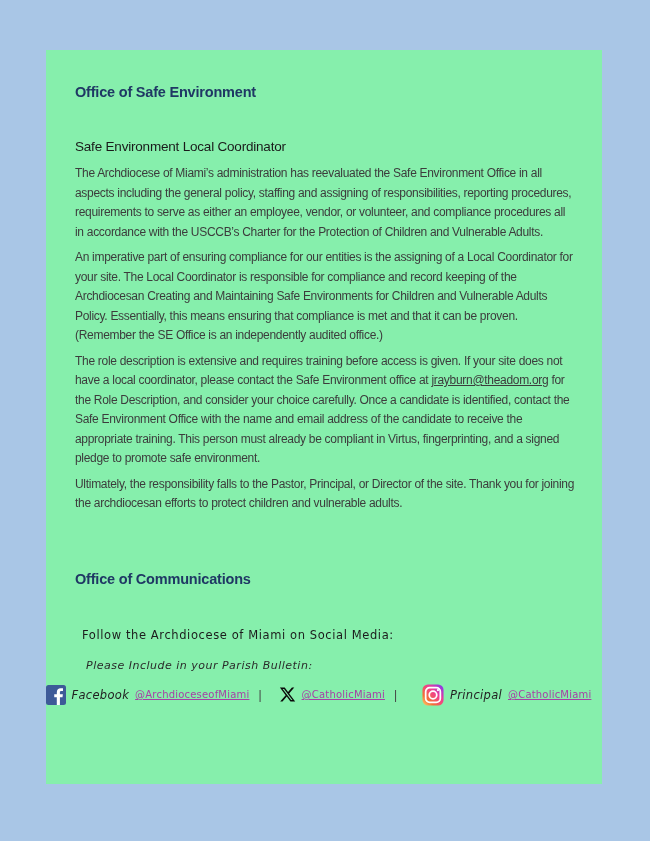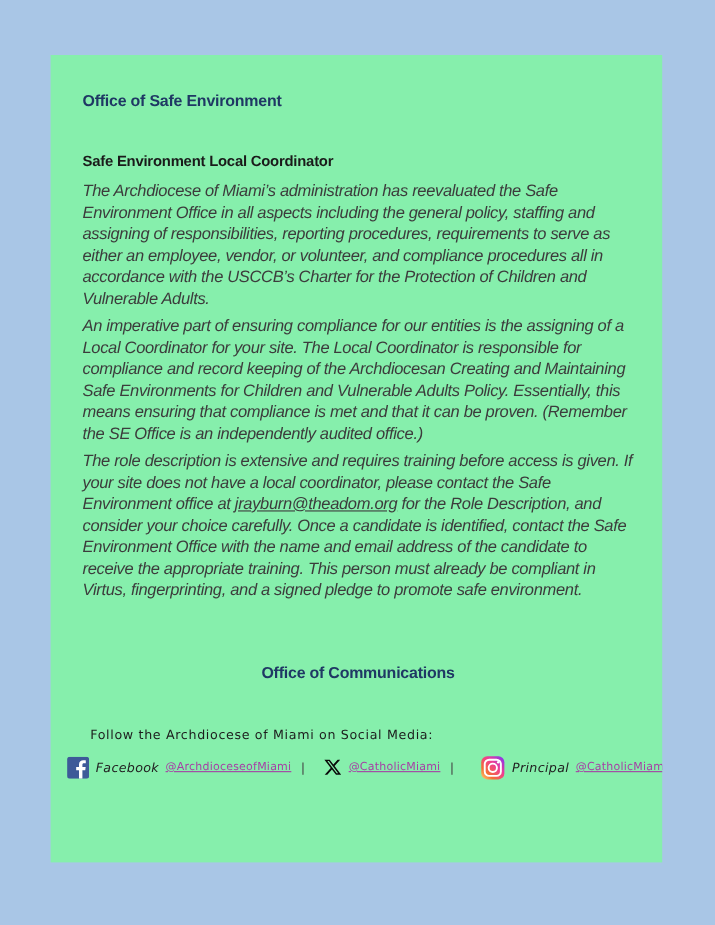--- a/index.html
+++ b/index.html
@@ -22,37 +22,36 @@
     overflow: hidden;
   }
   .section-title {
     color: #1f3864;
     font-size: 14.5px;
     font-weight: 700;
     line-height: 18px;
     margin: 0;
     letter-spacing: -0.2px;
   }
-  .section-title.comms { margin-top: 56px; text-align: center; }
+  .section-title.comms { margin-top: 56px; }
   .subheading {
     color: #1a1a1a;
     font-size: 13.5px;
-    font-weight: 700;
+    font-weight: 400;
     line-height: 17px;
     margin: 37px 0 0 0;
     letter-spacing: -0.2px;
   }
   p.body-para {
-    font-size: 15px;
+    font-size: 12px;
     line-height: 19.5px;
     letter-spacing: -0.3px;
     color: #3c3c3c;
     margin: 6px 0 0 0;
     max-width: 505px;
-    font-style: italic;
   }
   p.body-para:first-of-type { margin-top: 9px; }
   a.email-link {
     color: #3c3c3c;
     text-decoration: underline;
   }
   .follow-heading {
     font-family: "DejaVu Sans", sans-serif;
     font-size: 11.5px;
     font-weight: 400;
@@ -69,20 +68,21 @@
     color: #2a2a2a;
     margin: 17px 0 0 11px;
     line-height: 13px;
   }
   .social-row {
     display: flex;
     align-items: center;
     gap: 6px;
     margin: 12px 0 0 -14px;
     white-space: nowrap;
+    justify-content: center;
   }
   .social-label {
     font-family: "DejaVu Sans", sans-serif;
     font-size: 11.5px;
     font-style: italic;
     letter-spacing: 0.3px;
     color: #222222;
   }
   a.social-handle {
     font-family: "DejaVu Sans", sans-serif;
@@ -107,25 +107,27 @@
   <h1 class="section-title">Office of Safe Environment</h1>
 
   <h2 class="subheading">Safe Environment Local Coordinator</h2>
 
   <p class="body-para">The Archdiocese of Miami’s administration has reevaluated the Safe Environment Office in all aspects including the general policy, staffing and assigning of responsibilities, reporting procedures, requirements to serve as either an employee, vendor, or volunteer, and compliance procedures all in accordance with the USCCB’s Charter for the Protection of Children and Vulnerable Adults.</p>
 
   <p class="body-para">An imperative part of ensuring compliance for our entities is the assigning of a Local Coordinator for your site. The Local Coordinator is responsible for compliance and record keeping of the Archdiocesan Creating and Maintaining Safe Environments for Children and Vulnerable Adults Policy. Essentially, this means ensuring that compliance is met and that it can be proven. (Remember the SE Office is an independently audited office.)</p>
 
   <p class="body-para"><span>The role description is extensive and requires training before access is given. If your site does not have a local coordinator, please contact the Safe Environment office at </span><a class="email-link" href="#">jrayburn@theadom.org</a><span> for the Role Description, and consider your choice carefully. Once a candidate is identified, contact the Safe Environment Office with the name and email address of the candidate to receive the appropriate training. This person must already be compliant in Virtus, fingerprinting, and a signed pledge to promote safe environment.</span></p>
 
+  <p class="body-para">Ultimately, the responsibility falls to the Pastor, Principal, or Director of the site. Thank you for joining the archdiocesan efforts to protect children and vulnerable adults.</p>
 
   <h1 class="section-title comms">Office of Communications</h1>
 
   <div class="follow-heading">Follow the Archdiocese of Miami on Social Media:</div>
 
+  <div class="bulletin-note">Please Include in your Parish Bulletin:</div>
 
   <div class="social-row">
 
     <span class="icon-box">
       <svg width="20" height="20" viewBox="0 0 24 24" aria-hidden="true">
         <rect width="24" height="24" rx="3" fill="#3d5a98"></rect>
         <path fill="#ffffff" d="M16.7 24v-9.2h3.1l.46-3.6h-3.56V8.9c0-1.04.29-1.75 1.78-1.75h1.9V3.95c-.33-.04-1.46-.14-2.77-.14-2.74 0-4.62 1.67-4.62 4.75v2.64H9.9v3.6h3.06V24h3.74z"></path>
       </svg>
     </span>
 

